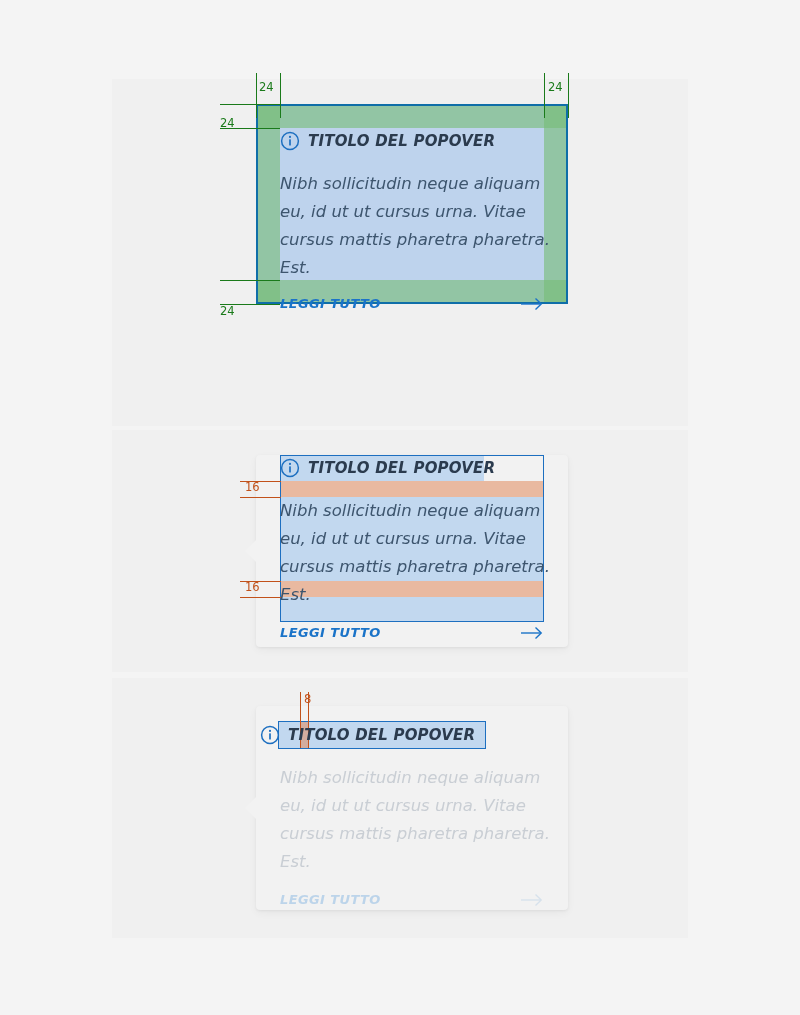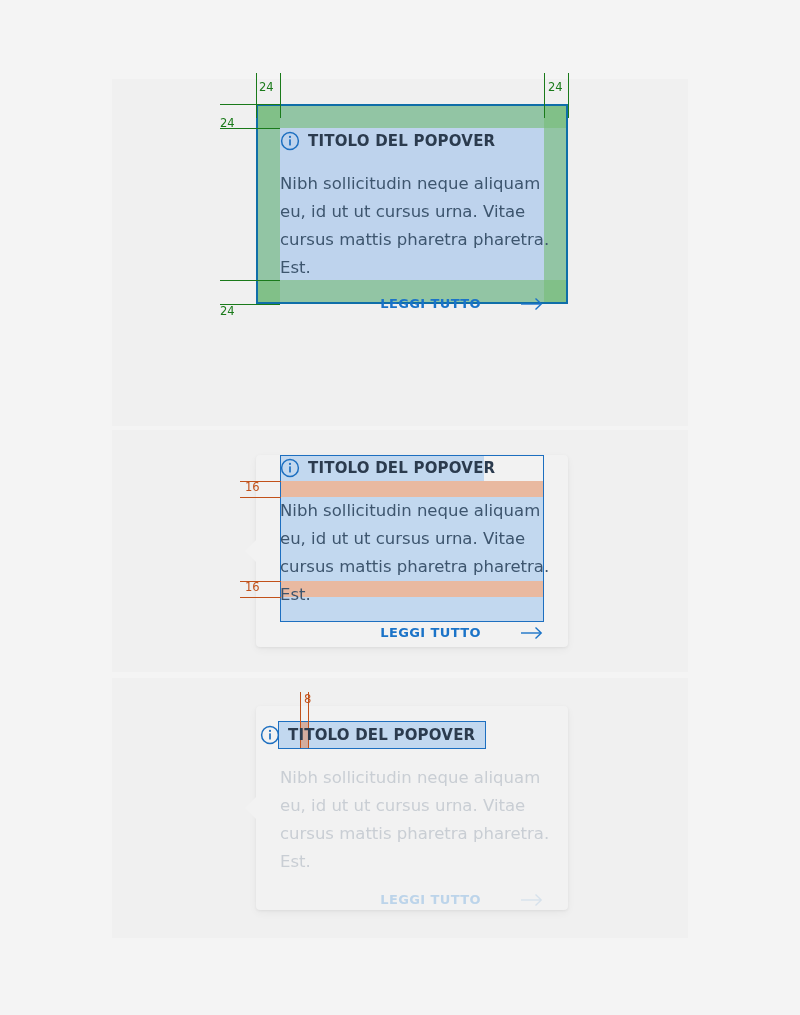--- a/index.html
+++ b/index.html
@@ -41,21 +41,21 @@
     top: 50%;
     margin-top: -12px;
     width: 0; height: 0;
     border-top: 12px solid transparent;
     border-bottom: 12px solid transparent;
     border-right: 12px solid #f2f2f2;
   }
   .tail.ghost { border-right-color: #f0f0f0; }
 
   
-  .pop-inner { position: absolute; }
+  .pop-inner { position: absolute; font-style: italic; }
 
   .title-row {
     display: flex;
     align-items: center;
     height: 26px;
   }
   .info-icon { flex: 0 0 auto; width: 20px; height: 20px; display: block; }
   .title-gap { flex: 0 0 auto; width: 8px; height: 100%; }
   .pop-title {
     font-size: 15px;
@@ -66,21 +66,21 @@
     line-height: 26px;
   }
 
   .pop-body {
     font-size: 16.5px;
     line-height: 28px;
     color: #3d556e;
     width: 277px;
   }
 
-  .link-row { display: flex; align-items: center; justify-content: flex-end; gap: 27px; }
+  .link-row { display: flex; align-items: center; justify-content: space-between; }
   .pop-link {
     font-size: 13px;
     font-weight: bold;
     color: #1a73c8;
     letter-spacing: .4px;
     white-space: nowrap;
   }
   .link-arrow { margin-left: 12px; display: block; }
 
   

